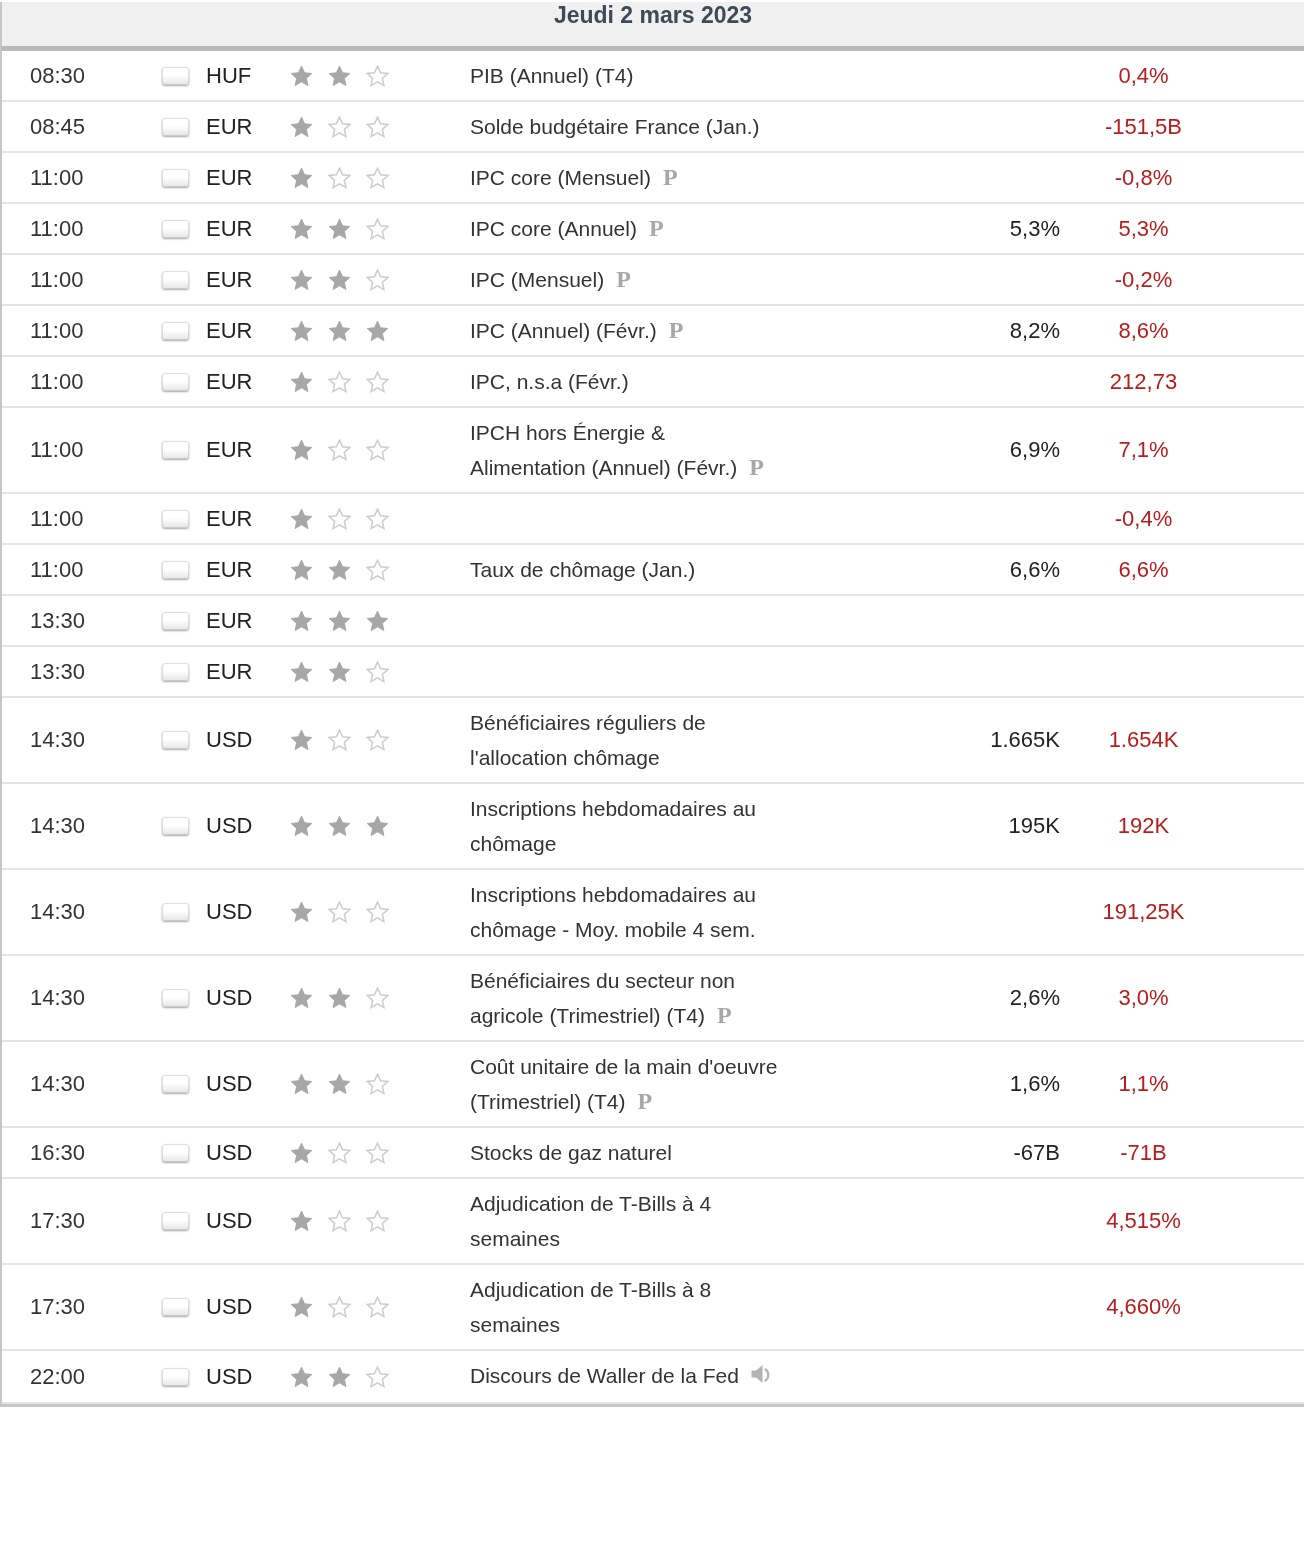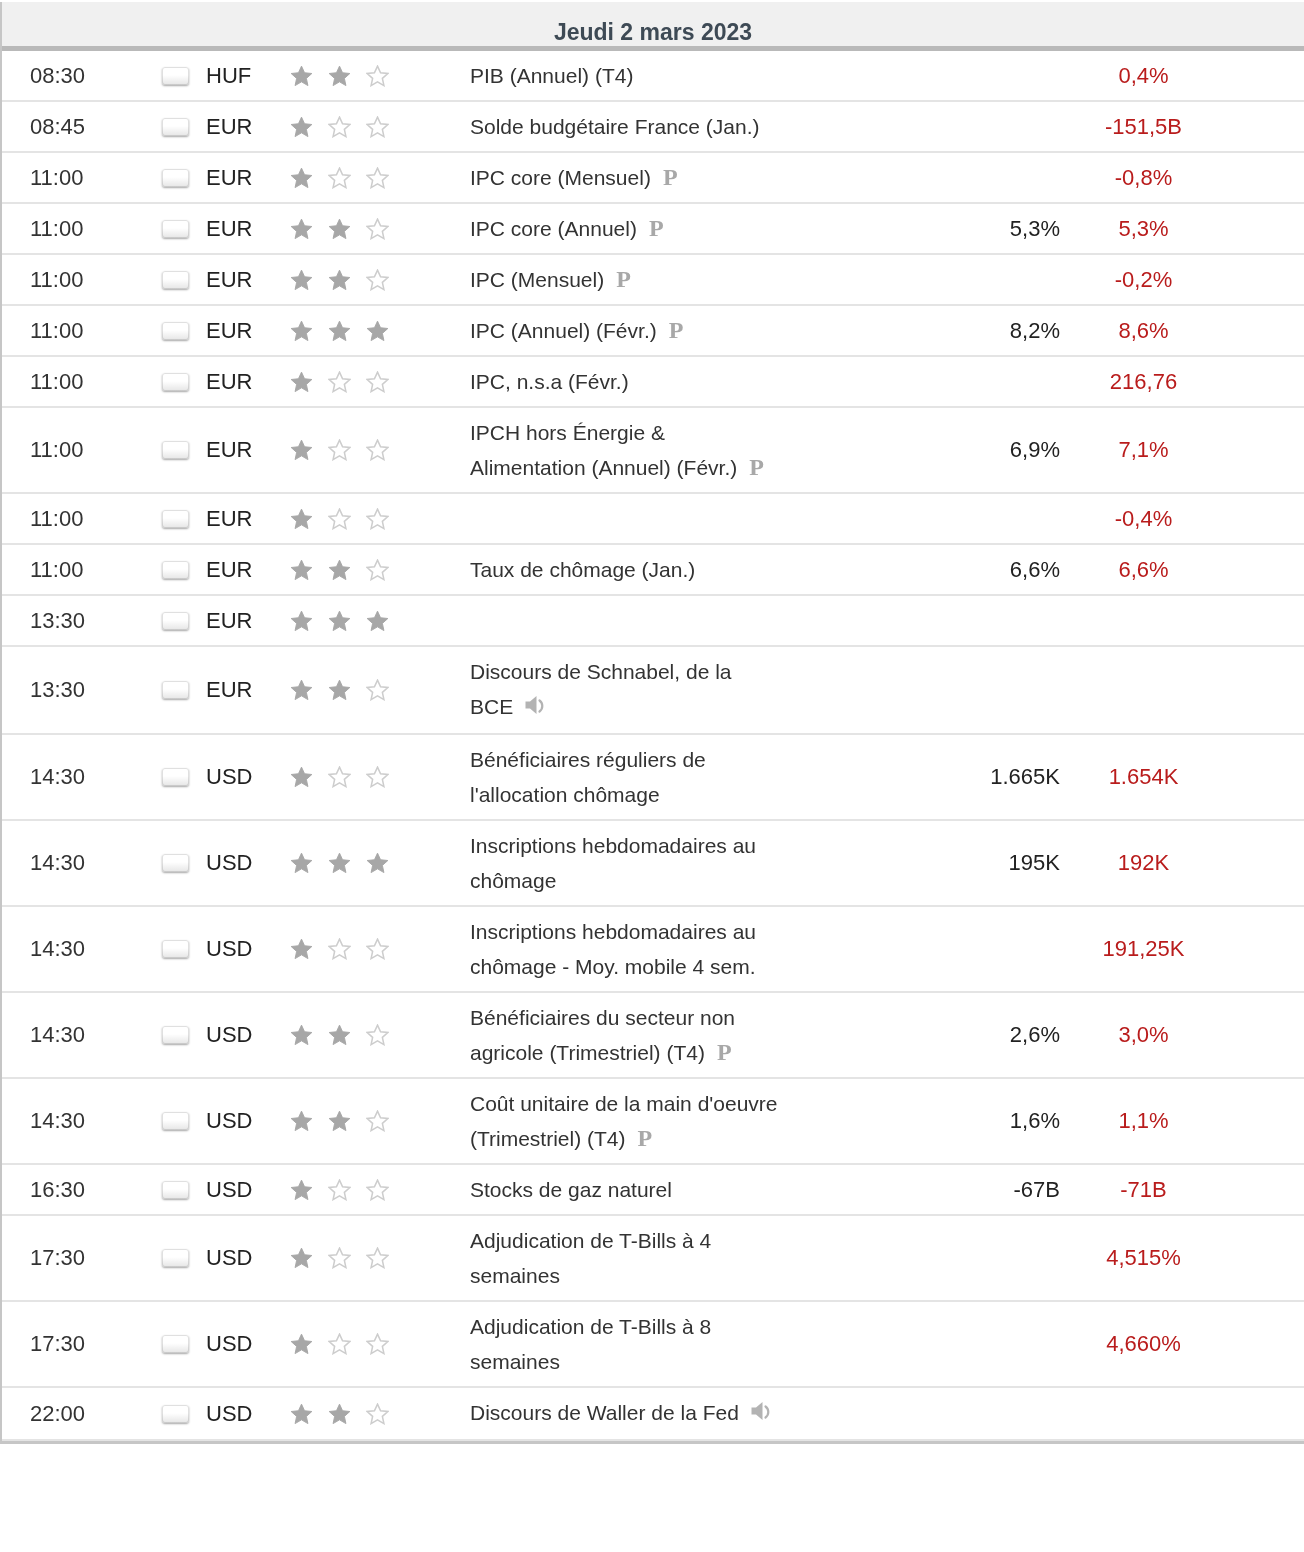--- a/index.html
+++ b/index.html
@@ -10,21 +10,21 @@
     box-sizing:border-box;
     margin-top:2px;
     border-left:2px solid #c6c6c6;
     border-bottom:3px solid #c6c6c6;
     background:#fff;
   }
 
   .cal-header {
     background:#f0f0f0;
     height:44px;
-    display:flex; align-items:flex-end; justify-content:center;
+    display:flex; align-items:flex-start; justify-content:center;
     border-bottom:5px solid #b9b9b9;
     font-size:23px; font-weight:bold; color:#3e4a55;
   }
 
   .row {
     display:flex; align-items:center;
     box-sizing:border-box;
     min-height:51px;
     padding:7px 77px 7px 0;
     border-bottom:2px solid #e4e4e4;
@@ -253,21 +253,21 @@
       </svg>
       <svg class="star empty" viewBox="0 0 24 23">
         <path d="M12 1.2 L15.2 8.1 L22.8 8.9 L17.1 14 L18.7 21.5 L12 17.6 L5.3 21.5 L6.9 14 L1.2 8.9 L8.8 8.1 Z"></path>
       </svg>
       <svg class="star empty" viewBox="0 0 24 23">
         <path d="M12 1.2 L15.2 8.1 L22.8 8.9 L17.1 14 L18.7 21.5 L12 17.6 L5.3 21.5 L6.9 14 L1.2 8.9 L8.8 8.1 Z"></path>
       </svg>
     </div>
     <div class="col-event"><span class="event-text">IPC, n.s.a (Févr.)</span></div>
     <div class="col-forecast"></div>
-    <div class="col-previous">216,76</div>
+    <div class="col-previous">212,73</div>
   </div>
 
   <div class="row">
     <div class="col-time">11:00</div>
     <div class="col-flag">
       <span class="flag">
         
         
         
         
@@ -385,25 +385,20 @@
       <svg class="star filled" viewBox="0 0 24 23">
         <path d="M12 1.2 L15.2 8.1 L22.8 8.9 L17.1 14 L18.7 21.5 L12 17.6 L5.3 21.5 L6.9 14 L1.2 8.9 L8.8 8.1 Z"></path>
       </svg>
       <svg class="star filled" viewBox="0 0 24 23">
         <path d="M12 1.2 L15.2 8.1 L22.8 8.9 L17.1 14 L18.7 21.5 L12 17.6 L5.3 21.5 L6.9 14 L1.2 8.9 L8.8 8.1 Z"></path>
       </svg>
       <svg class="star empty" viewBox="0 0 24 23">
         <path d="M12 1.2 L15.2 8.1 L22.8 8.9 L17.1 14 L18.7 21.5 L12 17.6 L5.3 21.5 L6.9 14 L1.2 8.9 L8.8 8.1 Z"></path>
       </svg>
     </div>
-    <div class="col-event"><span class="event-text">Discours de Schnabel, de la
-BCE</span><span class="event-icon icon-speech"><svg width="23" height="22" viewBox="0 0 23 22">
-              <path d="M2.5 7.5h4.5l6.5-5.5v18l-6.5-5.5H2.5z" fill="#b3b3b3"></path>
-              <path d="M16.5 6.5c1.8 1.3 2.8 3.2 2.8 5.5s-1 4.2-2.8 5.5" stroke="#b3b3b3" stroke-width="2.2" fill="none" stroke-linecap="round"></path>
-            </svg></span></div>
     <div class="col-forecast"></div>
     <div class="col-previous"></div>
   </div>
 
   <div class="row">
     <div class="col-time">14:30</div>
     <div class="col-flag">
       <span class="flag">
         
         

